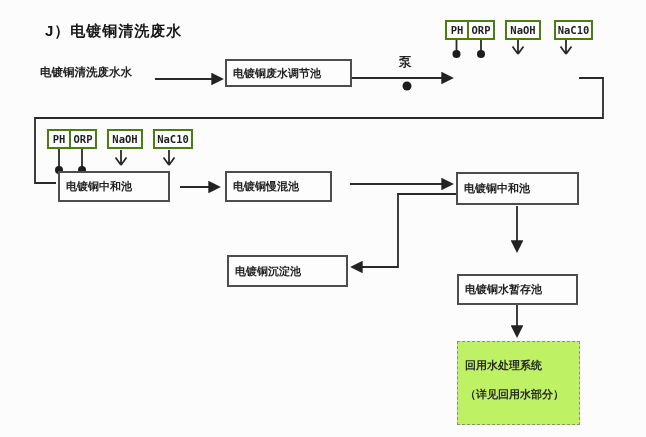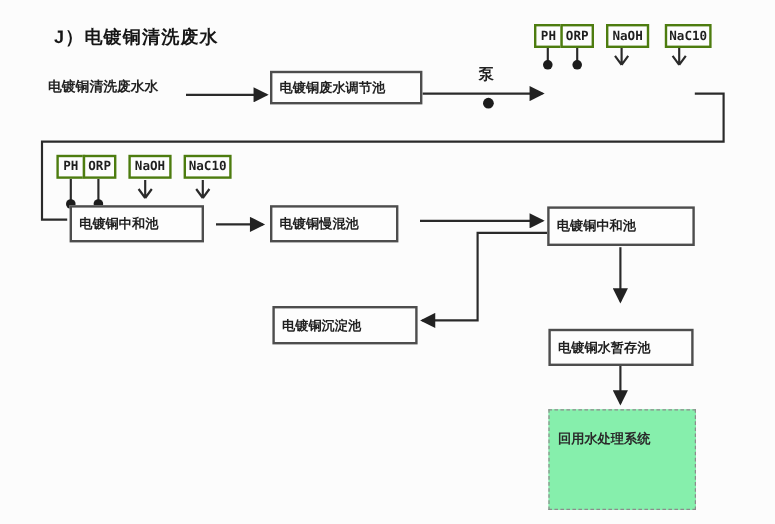--- a/index.html
+++ b/index.html
@@ -41,26 +41,25 @@
     background:#fdfdfd;
     display:flex;align-items:center;justify-content:center;
     font-family:"DejaVu Sans Mono","Liberation Mono",monospace;
     font-size:10.5px;font-weight:bold;color:#1f1f1f;
     white-space:nowrap;
   }
   .dashedbox{
     position:absolute;
     box-sizing:border-box;
     border:1.5px dashed #8c8c8c;
-    background:#86efac;
-    display:flex;flex-direction:row;
+    background:#bef264;
+    display:flex;flex-direction:column;
     padding:16px 5px 0 7px;
     font-size:11px;font-weight:bold;color:#2a2a2a;
     white-space:nowrap;
-    text-align:center;
   }
   .dashedbox .line2{margin-top:14px;}
   svg.wires{position:absolute;left:0;top:0;pointer-events:none;}
 </style>
 </head>
 <body>
 
 <div class="stage">
 
   <svg class="wires" width="646" height="437" viewBox="0 0 646 437">
@@ -116,15 +115,16 @@
 
   <div class="box" style="left:225px;top:59px;width:127px;height:28px;">电镀铜废水调节池</div>
   <div class="box" style="left:58px;top:171px;width:112px;height:31px;text-align:center;">电镀铜中和池</div>
   <div class="box" style="left:225px;top:171px;width:107px;height:31px;">电镀铜慢混池</div>
   <div class="box" style="left:456px;top:172px;width:123px;height:33px;">电镀铜中和池</div>
   <div class="box" style="left:227px;top:255px;width:121px;height:32px;">电镀铜沉淀池</div>
   <div class="box" style="left:457px;top:274px;width:121px;height:31px;">电镀铜水暂存池</div>
 
   <div class="dashedbox" style="left:457px;top:341px;width:123px;height:84px;">
     <div class="line1">回用水处理系统</div>
+    <div class="line2">（详见回用水部分）</div>
   </div>
 
 </div>
 
 </body></html>

